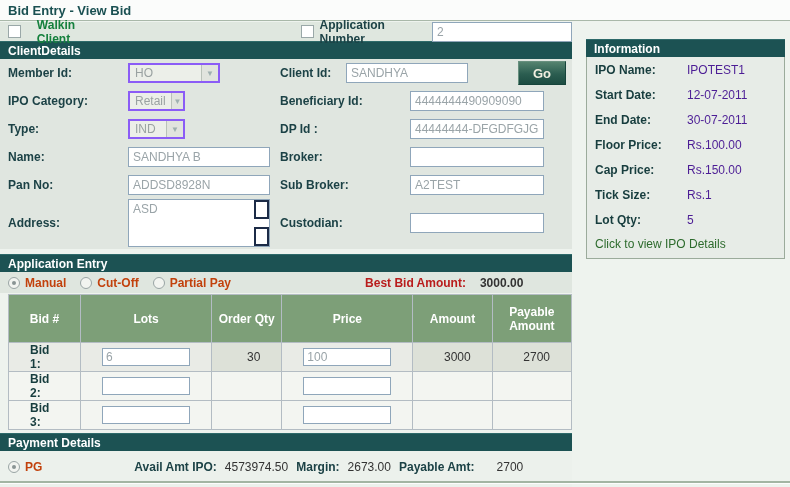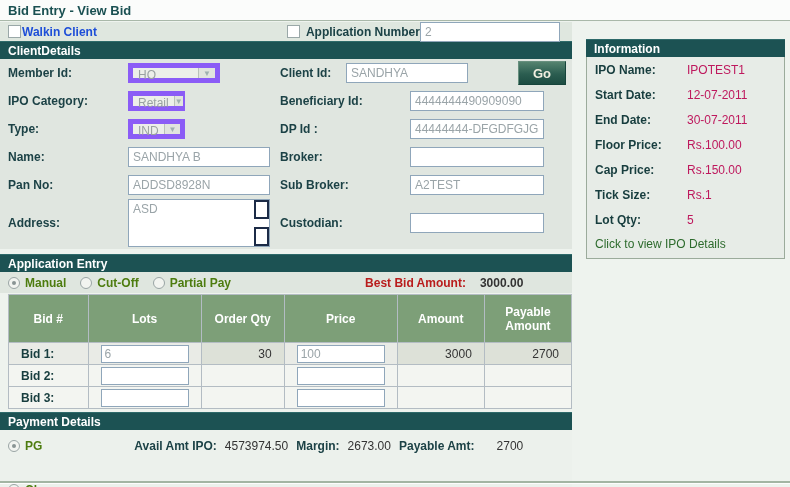--- a/index.html
+++ b/index.html
@@ -15,39 +15,39 @@
     display:flex; align-items:center; padding-left:8px;
     font-weight:bold; font-size:13px; color:#1a5052;
   }
   .main { display:flex; }
   .left-col { width:572px; }
   .right-col { width:199px; margin-left:14px; margin-top:18px; }
 
   
   .chk-row { height:19px; margin-top:1px; display:flex; align-items:center; background:#dfe7df; padding-left:8px; }
   .cbx { width:13px; height:13px; background:#fff; border:1px solid #9aa8a8; display:inline-flex; align-items:center; justify-content:center; font-size:10px; color:#8a948a; }
-  .grey-label { color:#1d4ed8; font-weight:bold; margin-left:1px; }
+  .grey-label { color:#15803d; font-weight:bold; margin-left:16px; }
   .dark-label { color:#1c4246; font-weight:bold; }
 
   .section-bar {
     height:18px; background:#1c5253; color:#ffffff; font-weight:bold;
     display:flex; align-items:center; padding-left:8px; font-size:12px;
     border-top:1px solid #2e6a6a;
   }
 
   
   .form-area { background:#e0e6e0; padding-bottom:4px; }
   .frow { display:grid; grid-template-columns:120px 152px 130px 1fr; align-items:center; height:28px; padding-left:8px; }
   .frow.addr { height:46px; }
   .flabel { color:#1c4246; font-weight:bold; }
   .tinput {
     height:20px; border:1px solid #8fa6ba; background:#ffffff; color:#9aa4a8;
     font-family:"Liberation Sans",sans-serif; font-size:12px; padding:1px 4px;
   }
-  .sel { display:inline-flex; height:20px; border:5px solid #8b5cf6; background:#ecefe9; color:#9aa2a2; align-items:flex-start; }
+  .sel { display:inline-flex; height:20px; border:2px solid #8b5cf6; background:#ecefe9; color:#9aa2a2; align-items:center; }
   .sel .sel-val { flex:1; padding:0 5px; }
   .sel .sel-arrow { width:17px; height:100%; border-left:1px solid #b9c1b9; background:#e1e4de; display:flex; align-items:center; justify-content:center; color:#9fb0b0; font-size:8px; }
   .sel.w92 { width:92px; } .sel.w57 { width:57px; }
   .w142 { width:142px; } .w122 { width:122px; } .w134 { width:134px; }
   .span34 { grid-column:3/5; display:flex; align-items:center; }
   .go-btn, .act-btn {
     border:1px solid #678f7e; border-bottom-color:#16443b; border-right-color:#16443b;
     background:linear-gradient(180deg,#55836f 0%,#2b5d50 55%,#1c4c42 100%);
     color:#f1efe0; font-weight:bold; font-size:13px; font-family:"Liberation Sans",sans-serif;
     cursor:pointer;
@@ -55,38 +55,38 @@
   .go-btn { width:48px; height:24px; margin-left:auto; margin-right:6px; }
   .ta-mock { width:142px; height:48px; border:1px solid #8fa6ba; background:#fff; display:flex; }
   .ta-text { flex:1; padding:2px 4px; color:#9aa4a8; }
   .ta-scroll { width:15px; display:flex; flex-direction:column; justify-content:space-between; padding:0; }
   .ta-box { height:19px; background:#fff; border:2px solid #1c2b47; }
 
   
   .info-panel { border:1px solid #9bab9b; border-top:none; background:#e7ece7; }
   .info-row { display:flex; padding:6px 8px 5px 8px; }
   .info-label { width:92px; color:#173d3e; font-weight:bold; }
-  .info-val { color:#be185d;text-align:right; }
+  .info-val { color:#4c1d95;text-align:right; }
   .info-link { padding:5px 8px 7px 8px; color:#2d6b2d; cursor:pointer; }
 
   
   .app-bar { margin-top:5px; }
   .radio-row { height:21px; background:#dfe6df; display:flex; align-items:center; padding-left:8px; }
   .radio { width:12px; height:12px; border-radius:50%; border:1px solid #9aa5a5; background:#f2f4f0; margin-right:5px; position:relative; }
   .radio.sel-on::after { content:""; position:absolute; left:3px; top:3px; width:4px; height:4px; border-radius:50%; background:#8a9494; }
-  .radio-lbl { color:#4d7c0f; font-weight:bold; margin-right:14px; }
+  .radio-lbl { color:#c2410c; font-weight:bold; margin-right:14px; }
   .bb-label { margin-left:120px; color:#b91c1c; font-weight:bold; }
   .bb-value { margin-left:14px; color:#333; font-weight:bold; }
 
   table.bid-table { border-collapse:collapse; margin-left:8px; margin-top:1px; table-layout:fixed; }
   .bid-table th {
     background:#7d9f78; color:#ffffff; font-size:12px; font-weight:bold;
     border:1px solid #b3bcc3; height:48px; text-align:center; padding:0 4px;
   }
-  .bid-table td { border:1px solid #b3bcc3; height:22px; padding:0 12px; }
+  .bid-table td { border:1px solid #b3bcc3; height:22px; padding:0 21px; }
   .bid-table .col0{width:88px}.bid-table .col1{width:94px}.bid-table .col2{width:93px}
   .bid-table .col3{width:95px}.bid-table .col4{width:95px}.bid-table .col5{width:95px}
   tr.r1 td { background:#e9ebe6; }
   tr.r1 td.numcell { background:#dde1d8; }
   tr.r2 td, tr.r3 td { background:#f3f5f1;margin-left:6px; }
   td.lblcell { color:#173d3e; font-weight:bold; }
   td.numcell { text-align:right; color:#333; }
   .cell-input { width:88px; height:18px; border:1px solid #8fa6ba; background:#fff; color:#9aa4a8; font-family:"Liberation Sans",sans-serif; font-size:12px; padding:1px 3px; }
 
   

